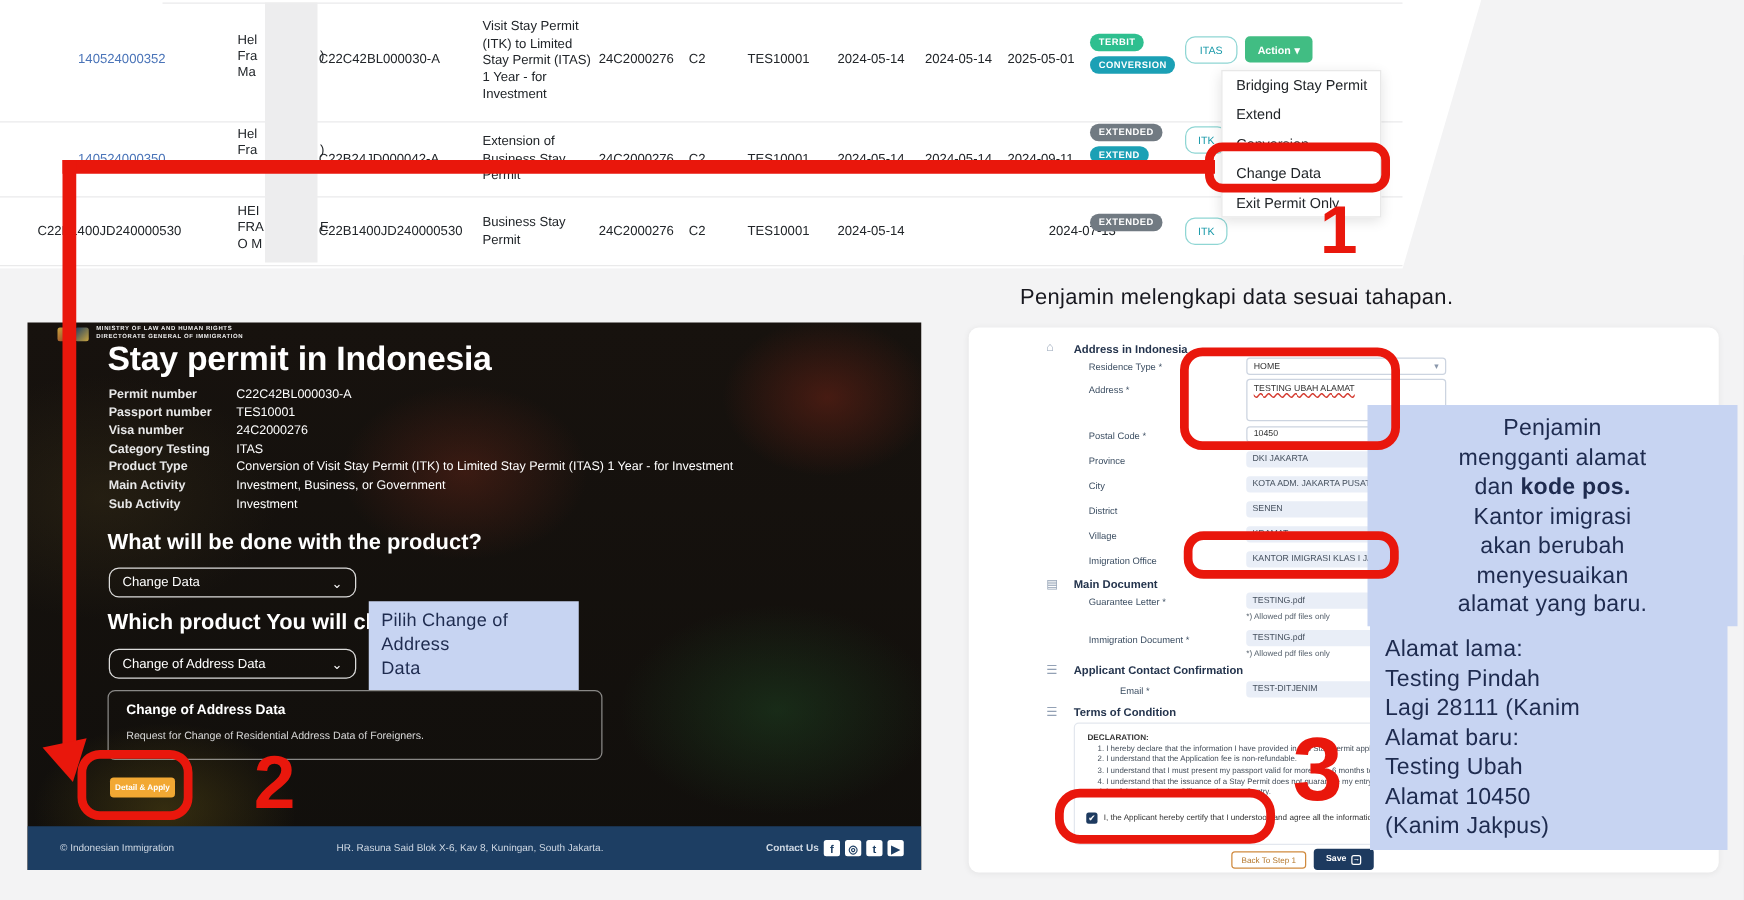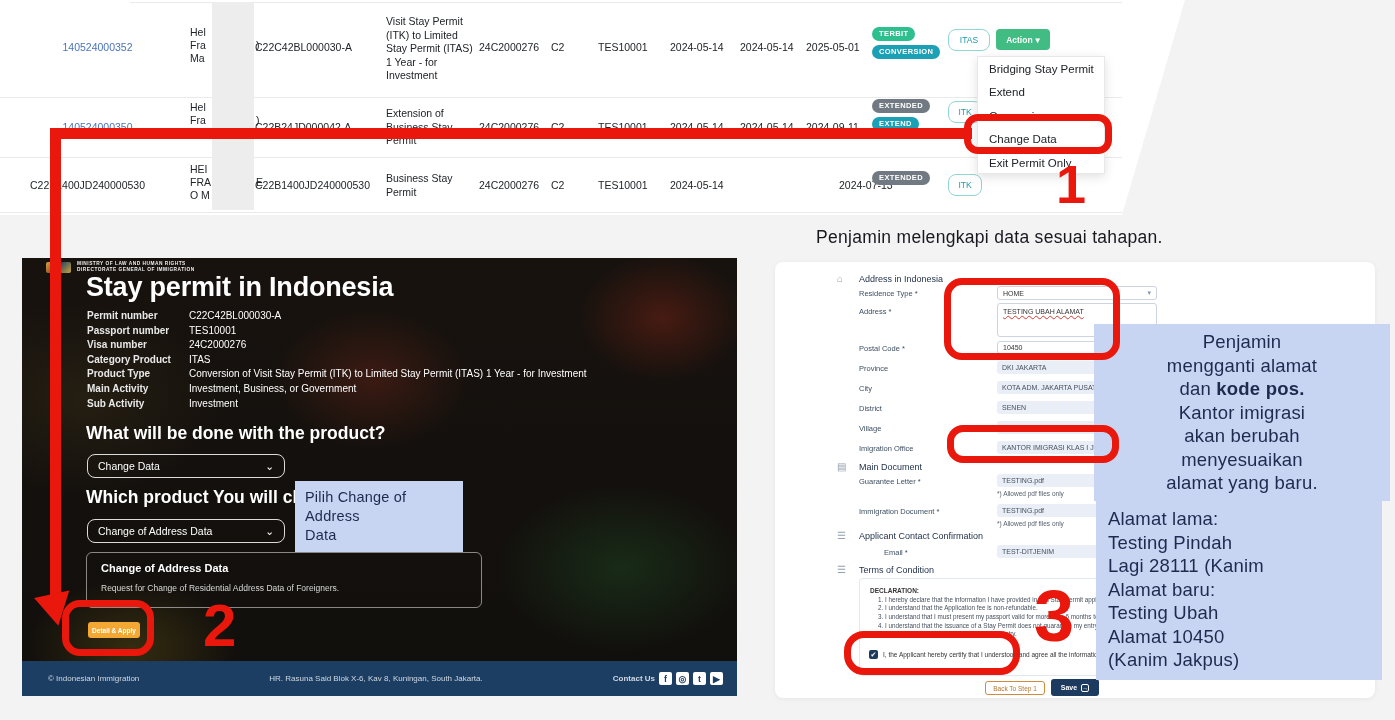--- a/index.html
+++ b/index.html
@@ -68,22 +68,22 @@
     color:#fff;font-size:6.5px;font-weight:700;display:flex;align-items:center;justify-content:center;}
   .shot-footer{position:absolute;left:0;top:403px;width:715px;height:35px;background:#1d3e63;
     display:flex;align-items:center;font-size:8px;color:#cfd8e3;}
   .soc{width:13px;height:13px;background:#fff;color:#1d3e63;border-radius:2px;font-size:9px;font-weight:700;
     display:inline-flex;align-items:center;justify-content:center;margin-left:4px;}
 
   
   .form-card{position:absolute;left:775px;top:262px;width:600px;height:436px;background:#fff;border-radius:8px;
     box-shadow:0 1px 5px rgba(0,0,0,.06);}
   .sec-icon{position:absolute;font-size:10px;color:#93a1b5;}
-  .sec-label{position:absolute;font-size:9px;font-weight:400;color:#24344d;}
-  .flabel{position:absolute;font-size:7.5px;color:#3d4f63;}
+  .sec-label{position:absolute;font-size:9px;font-weight:700;color:#24344d;}
+  .flabel{position:absolute;font-size:7.5px;color:#3d4f63;margin-left:12px;}
   .finput{position:absolute;width:160px;height:13px;border:1px solid #ccd4e0;border-radius:3px;background:#fff;
     font-size:7px;color:#333;display:flex;align-items:center;padding:0 5px;}
   .fro{border:none;background:#e9eef7;color:#45505e;}
   .ftextarea{position:absolute;width:160px;height:34px;border:1px solid #ccd4e0;border-radius:3px;background:#fff;
     font-size:7px;color:#333;padding:4px 5px;}
   .wavy{text-decoration:underline;text-decoration-style:wavy;text-decoration-color:#d43a2f;}
   .uploadbtn{position:absolute;width:54px;height:16px;background:#1d3a5f;border-radius:3px;color:#fff;
     font-size:7px;font-weight:700;display:flex;align-items:center;justify-content:center;gap:3px;}
   .fnote{position:absolute;font-size:6.5px;color:#55606c;}
   .declbox{position:absolute;left:84px;top:316px;width:436px;height:98px;border:1px solid #e3e7ee;border-radius:4px;
@@ -203,21 +203,21 @@
         </div>
       <div class="drow">
           <span class="dlabel">Passport number</span>
           <span class="dval">TES10001</span>
         </div>
       <div class="drow">
           <span class="dlabel">Visa number</span>
           <span class="dval">24C2000276</span>
         </div>
       <div class="drow">
-          <span class="dlabel">Category Product</span>
+          <span class="dlabel">Category Testing</span>
           <span class="dval">ITAS</span>
         </div>
       <div class="drow">
           <span class="dlabel">Product Type</span>
           <span class="dval">Conversion of Visit Stay Permit (ITK) to Limited Stay Permit (ITAS) 1 Year - for Investment</span>
         </div>
       <div class="drow">
           <span class="dlabel">Main Activity</span>
           <span class="dval">Investment, Business, or Government</span>
         </div>

